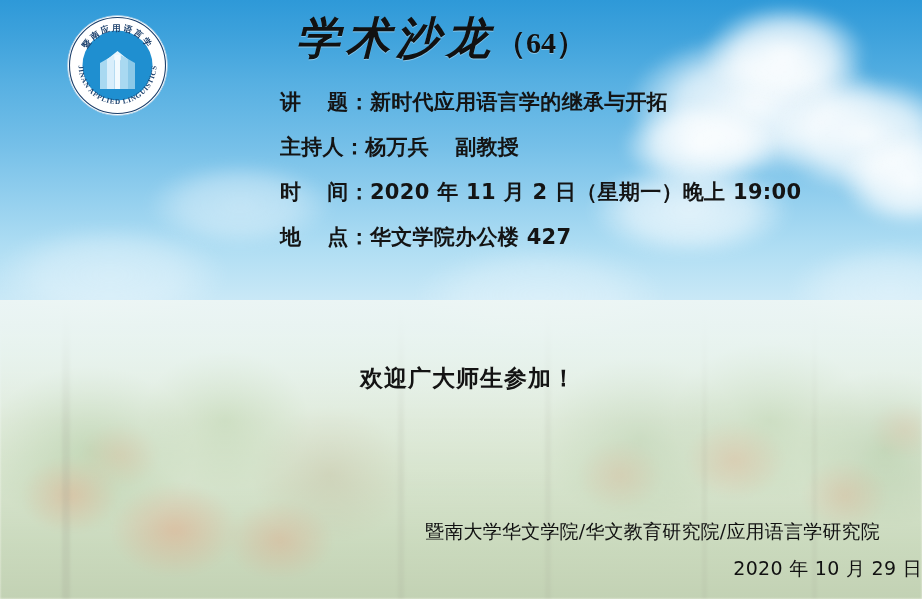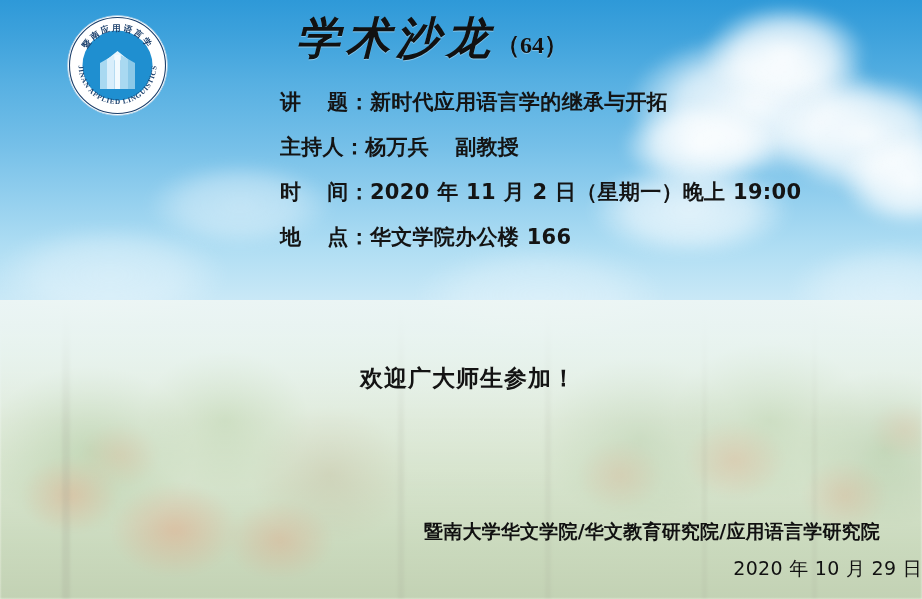--- a/index.html
+++ b/index.html
@@ -114,21 +114,21 @@
   #title{
     position:absolute;left:296px;top:12px;
     font-family:"DejaVu Serif","Liberation Serif",serif;
     font-weight:700;font-size:44px;line-height:52px;
     letter-spacing:6px;color:#111111;white-space:nowrap;
     font-style:italic;
     text-shadow:0 1px 0 rgba(255,255,255,.35);
   }
   #title .idx{
     font-family:"Liberation Serif","DejaVu Serif",serif;
-    font-style:normal;font-size:24px;letter-spacing:0;margin-top:36px;
+    font-style:normal;font-size:30px;letter-spacing:0;margin-top:36px;
   }
 
   #info{
     position:absolute;left:280px;top:80px;width:620px;
   }
   .info-line{
     font-family:"DejaVu Sans","Liberation Sans",sans-serif;
     font-weight:700;font-size:21px;line-height:45px;
     color:#141414;white-space:nowrap;
     letter-spacing:.3px;
@@ -142,21 +142,21 @@
     text-align:center;
     font-family:"DejaVu Sans","Liberation Sans",sans-serif;
     font-weight:700;font-size:23px;color:#131313;
     letter-spacing:1px;
   }
 
   #org{
     position:absolute;left:0;top:519px;width:922px;
     padding-right:42px;box-sizing:border-box;text-align:right;
     font-family:"DejaVu Serif","Liberation Serif",serif;
-    font-weight:700;font-size:19px;color:#111111;
+    font-weight:400;font-size:19px;color:#111111;
     letter-spacing:.2px;
   }
   #date{
     position:absolute;left:0;top:556px;width:922px;
     box-sizing:border-box;text-align:right;
     font-family:"DejaVu Sans","Liberation Sans",sans-serif;
     font-weight:400;font-size:19px;color:#111111;
     letter-spacing:.3px;
   }
 </style>
@@ -212,21 +212,21 @@
 
   <div id="info">
 
     <div class="info-line"><span class="lbl">讲</span><span class="gap-lg"></span><span class="lbl">题</span><span>：</span><span>新时代应用语言学的继承与开拓</span></div>
 
 
     <div class="info-line"><span class="lbl">主持人</span><span>：</span><span>杨万兵</span><span class="gap-lg"></span><span>副教授</span></div>
 
     <div class="info-line"><span class="lbl">时</span><span class="gap-lg"></span><span class="lbl">间</span><span>：</span><span>2020 年 11 月 2 日（星期一）晚上 19:00</span></div>
 
-    <div class="info-line"><span class="lbl">地</span><span class="gap-lg"></span><span class="lbl">点</span><span>：</span><span>华文学院办公楼 166</span></div>
+    <div class="info-line"><span class="lbl">地</span><span class="gap-lg"></span><span class="lbl">点</span><span>：</span><span>华文学院办公楼 427</span></div>
 
   </div>
 
   <div id="welcome">欢迎广大师生参加！</div>
 
   <div id="org">暨南大学华文学院/华文教育研究院/应用语言学研究院</div>
   <div id="date">2020 年 10 月 29 日</div>
 
 </div>
 

